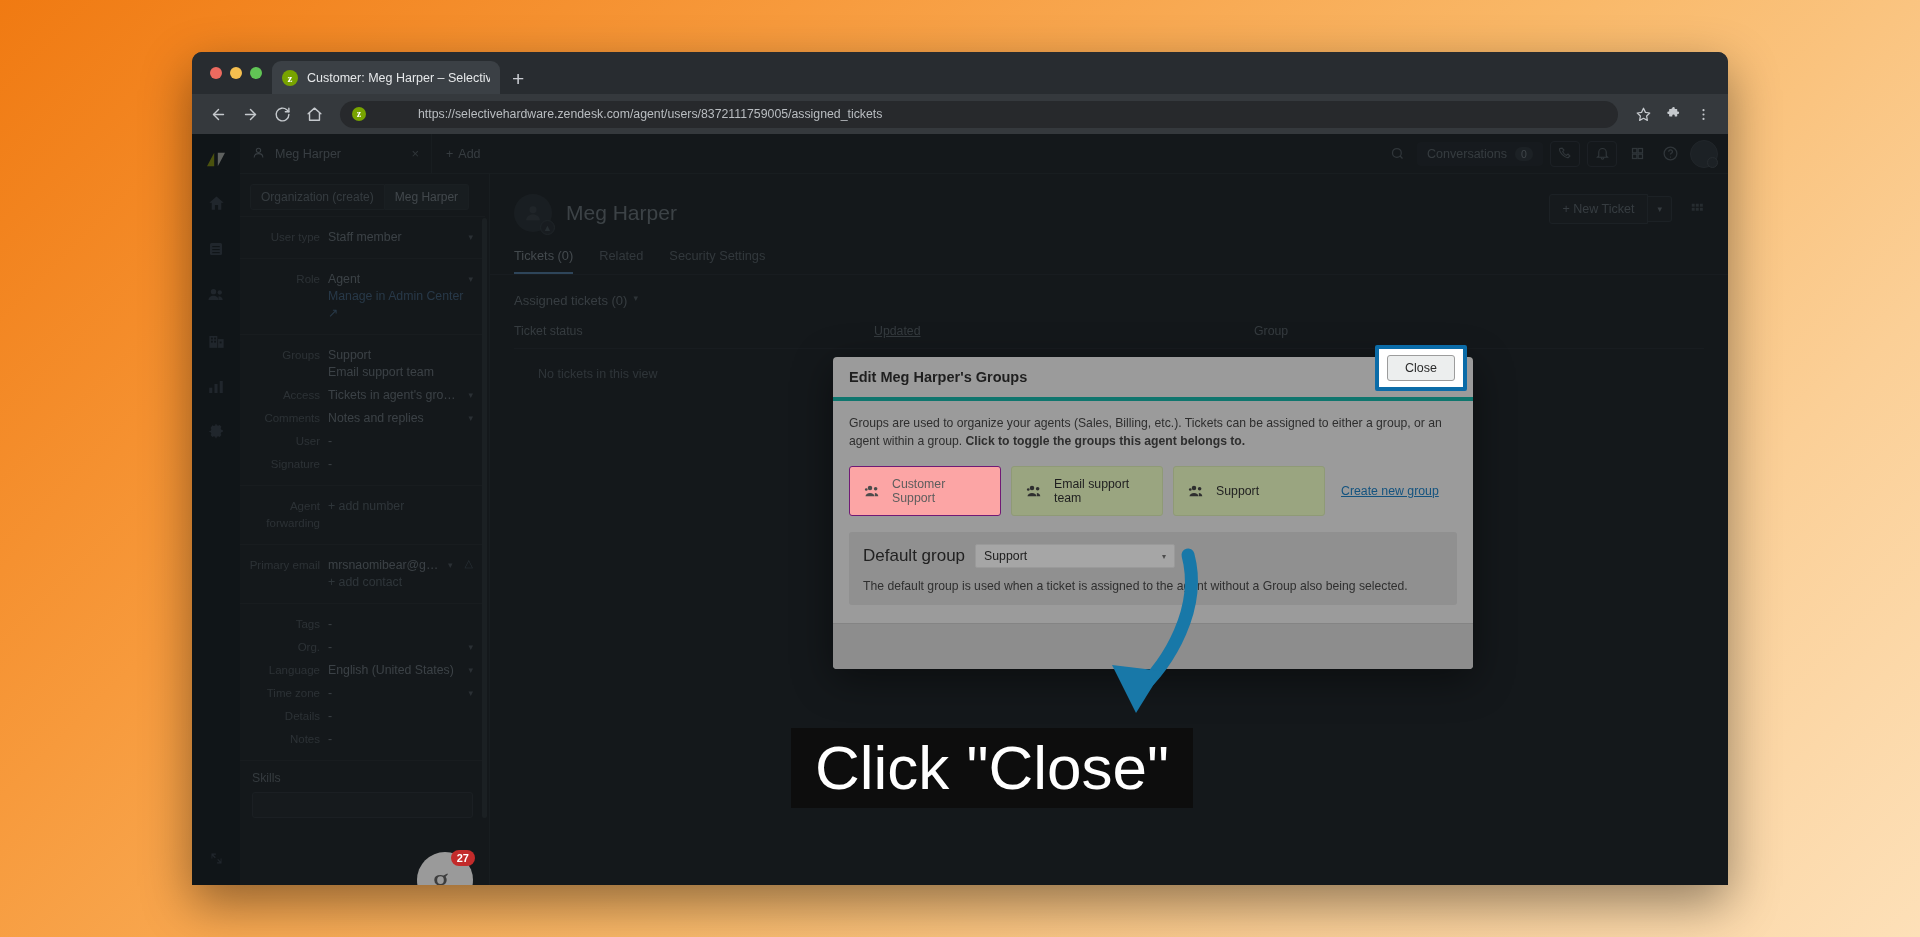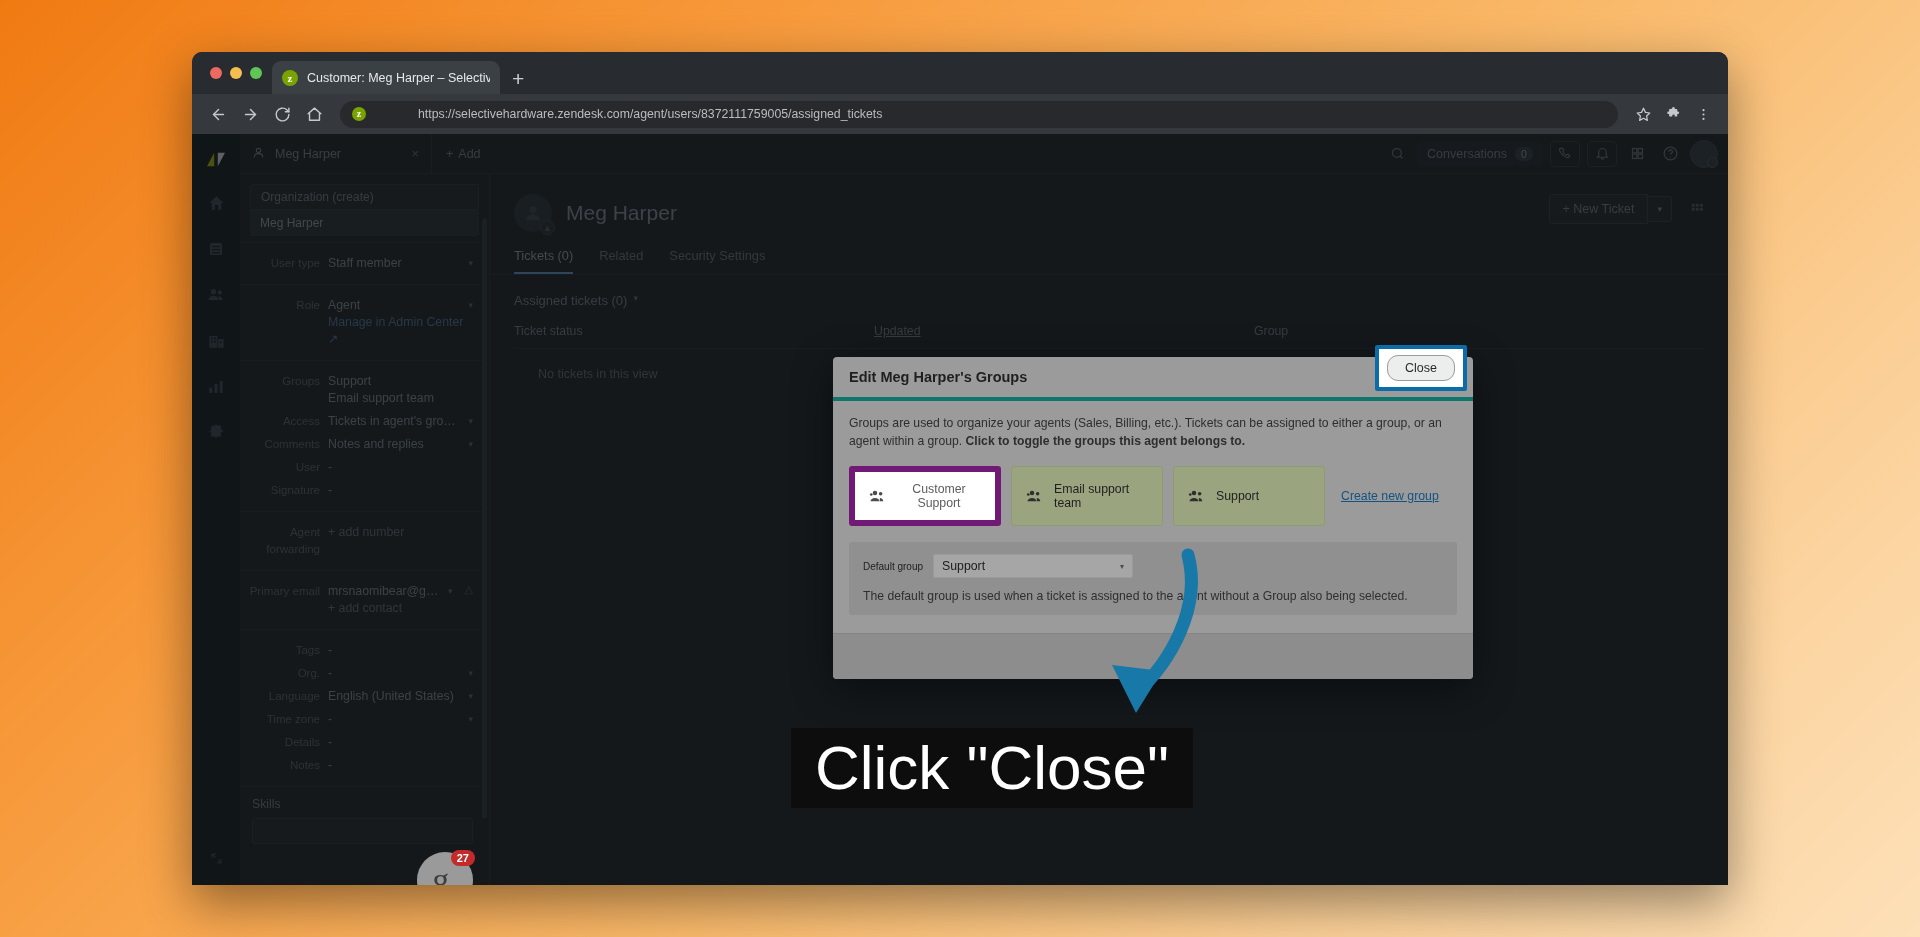--- a/index.html
+++ b/index.html
@@ -137,21 +137,21 @@
   }
 
   #content-row { flex: 1; display: flex; min-height: 0; }
 
   
   #user-panel {
     width: 250px; flex: 0 0 250px; background: #22262a;
     border-right: 1px solid #2c3135; display: flex; flex-direction: column;
     position: relative; overflow: hidden;
   }
-  #panel-tabs { display: flex; padding: 10px 10px 6px 10px; gap: 0; flex-direction: column; }
+  #panel-tabs { display: flex; padding: 10px 10px 6px 10px; gap: 0; }
   .panel-tab {
     font-size: 12px; color: #6a737a; padding: 5px 10px;
     border: 1px solid #2f353a; background: #262b30; cursor: pointer; white-space: nowrap;
   }
   .panel-tab:first-child { border-radius: 3px 0 0 3px; }
   .panel-tab:last-child { border-radius: 0 3px 3px 0; border-left: none; }
   .panel-tab.active { background: #2b3136; color: #868f96; }
   #panel-scroll { flex: 1; overflow: hidden; padding: 0 4px 0 0; }
   .field-group { border-top: 1px solid #2a2f34; padding: 9px 12px 9px 8px; }
   .field-row { display: flex; align-items: flex-start; gap: 8px; padding: 3px 0; }
@@ -235,50 +235,50 @@
   #modal-close { margin-left: auto; color: #3b3b3b; font-size: 15px; cursor: pointer; line-height: 1; }
   #modal-body { padding: 14px 16px 4px 16px; }
   #modal-desc { font-size: 12.2px; color: #2e2e2e; line-height: 1.45; }
   #modal-desc b { font-weight: bold; }
   #groups-row { display: flex; align-items: stretch; gap: 10px; margin-top: 16px; }
   .group-chip {
     border-radius: 3px; padding: 10px 14px; display: flex; align-items: center;
     gap: 10px; font-size: 12.3px; cursor: pointer; min-height: 46px;
     width: 152px;
   }
-  .group-chip.off { background: #ffffff; border: 6px solid #701a75; color: #5d5d5d; text-align: center; }
+  .group-chip.off { background: #fca5a5; border: 1px solid #701a75; color: #5d5d5d; }
   .group-chip.on  { background: #9aa580; border: 1px solid #8f9a76; color: #1f1f1f; }
   .group-icon { flex: 0 0 18px; color: #2f2f2f; display: flex; }
   .group-chip.off .group-icon { color: #4c4c4c; }
   #create-group-link {
     color: #14537f; font-size: 12.3px; text-decoration: underline;
     align-self: center; margin-left: 6px; cursor: pointer; white-space: nowrap;
   }
   #default-group-box { background: #909090; border-radius: 3px; margin-top: 16px; padding: 12px 14px; }
   #default-group-row { display: flex; align-items: center; gap: 10px; }
-  #default-group-label { font-size: 10px; color: #212121; }
+  #default-group-label { font-size: 17px; color: #212121; }
   #default-group-select {
     width: 200px; height: 24px; background: #a6a6a6; border: 1px solid #9a9a9a;
     border-radius: 2px; display: flex; align-items: center; padding: 0 8px;
     font-size: 12.3px; color: #1c1c1c; cursor: pointer;
   }
   #default-group-caret { margin-left: auto; font-size: 8px; color: #4d4d4d; }
   #default-group-help { margin-top: 11px; font-size: 12.2px; color: #2f2f2f; }
   #modal-footer {
     margin-top: 14px; background: #8d8d8d; border-top: 1px solid #848484;
     border-radius: 0 0 4px 4px; padding: 10px 16px; display: flex; justify-content: flex-end;
     min-height: 46px; align-items: center;
   }
   #close-highlight {
     position: absolute; right: 6px; top: -12px;
     border: 4px solid #0b6ca8; background: #ffffff; border-radius: 2px;
     padding: 6px 8px;
   }
   #close-button {
-    background: #eceeee; border: 1px solid #9c9c9c; border-radius: 11px;
+    background: #eceeee; border: 1px solid #9c9c9c; border-radius: 3px;
     font-size: 12.5px; color: #2b2b2b; padding: 5px 17px; cursor: pointer;
     font-family: "Liberation Sans", sans-serif;
     text-align: right;
   }
 
   
   #annotation-arrow { position: absolute; left: 1020px; top: 545px; z-index: 70; pointer-events: none; }
   #caption-banner {
     position: absolute; left: 791px; top: 728px; z-index: 70;
     background: #0d0d0d; padding: 6px 24px;

